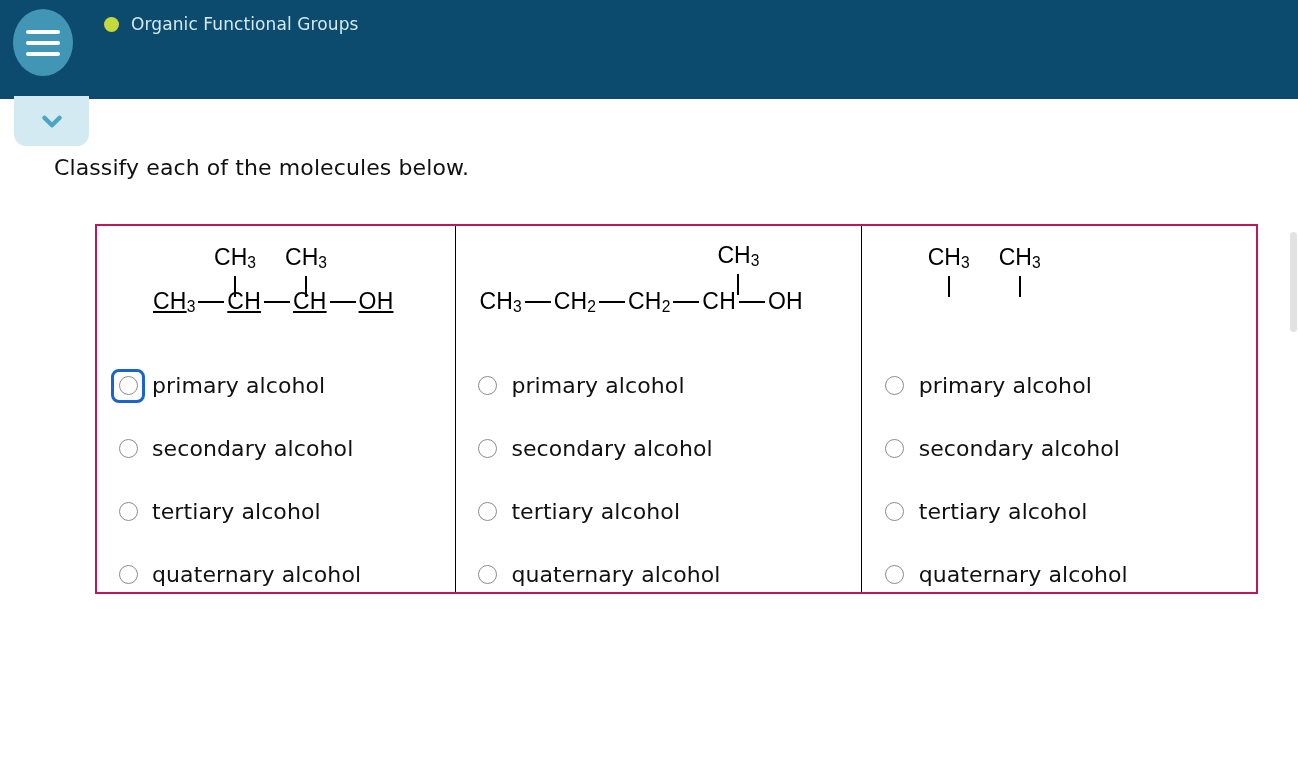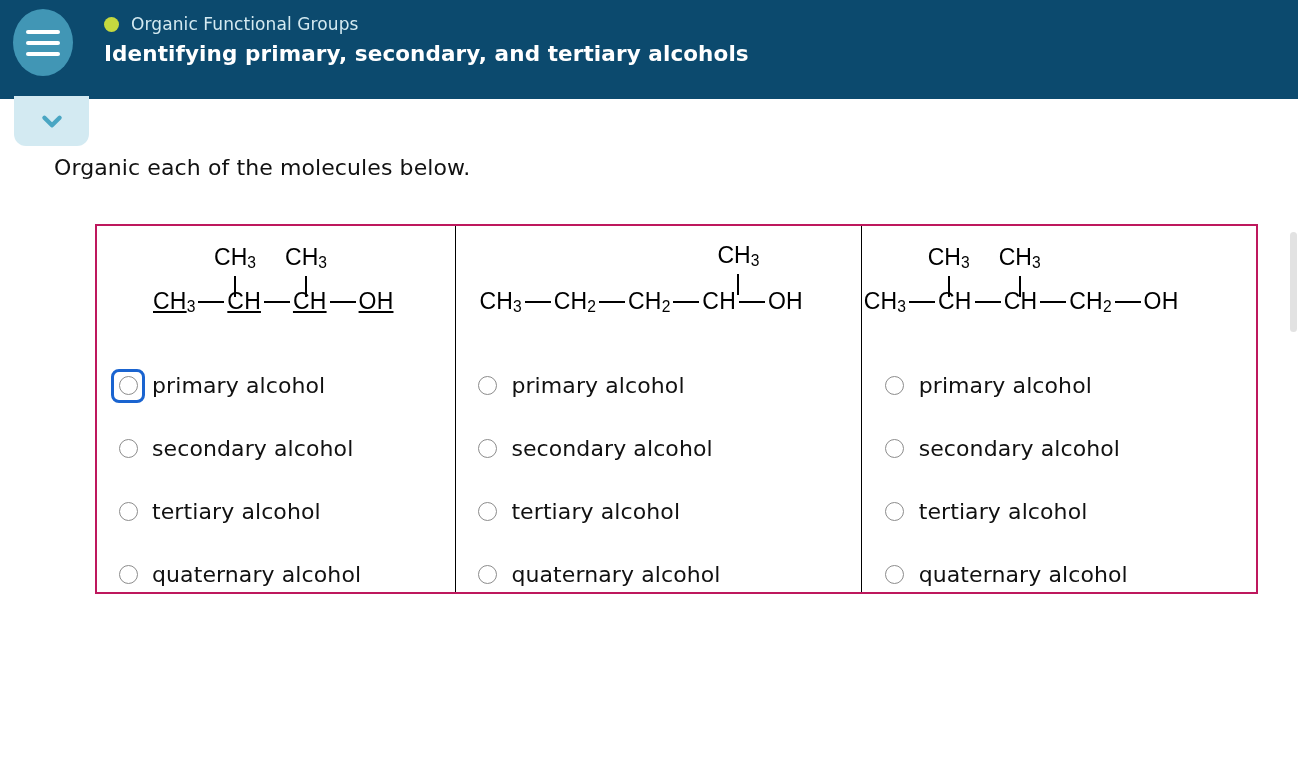--- a/index.html
+++ b/index.html
@@ -250,31 +250,30 @@
     <span class="bar"></span>
     <span class="bar"></span>
     <span class="bar"></span>
   </button>
 
   <div class="header-text">
     <div class="course-line">
       <span class="course-dot"></span>
       <span class="course-name">Organic Functional Groups</span>
     </div>
-    <div class="assignment-title">Identifying primary, secondary, and tertiary alcohols</div>
   </div>
 </div>
 
 <div class="collapse-tab">
   <svg class="chev" viewBox="0 0 24 24">
     <path d="M5 9 L12 16 L19 9" fill="none" stroke="#4aa6c3" stroke-width="4" stroke-linecap="round" stroke-linejoin="round"></path>
   </svg>
 </div>
 
-<div class="prompt">Organic each of the molecules below.</div>
+<div class="prompt">Classify each of the molecules below.</div>
 
 <div class="mol-table">
 
   <div class="mol-col c0">
     <div class="formula">
       <div class="branch b1">
         <span class="blabel">CH<sub>3</sub></span>
         <span class="bline"></span>
       </div>
       <div class="branch b2">
@@ -352,21 +351,20 @@
   <div class="mol-col c2">
     <div class="formula">
       <div class="branch b1">
         <span class="blabel">CH<sub>3</sub></span>
         <span class="bline"></span>
       </div>
       <div class="branch b2">
         <span class="blabel">CH<sub>3</sub></span>
         <span class="bline"></span>
       </div>
-      <div class="fchain">CH<sub>3</sub><span class="fbond"></span>CH<span class="fbond"></span>CH<span class="fbond"></span>CH<sub>2</sub><span class="fbond"></span>OH</div>
     </div>
 
     <div class="options">
       <div class="option-row">
         <span class="radio-wrap">
           <span class="radio-dot"></span>
         </span>
         <span class="option-label">primary alcohol</span>
       </div>
       <div class="option-row">

